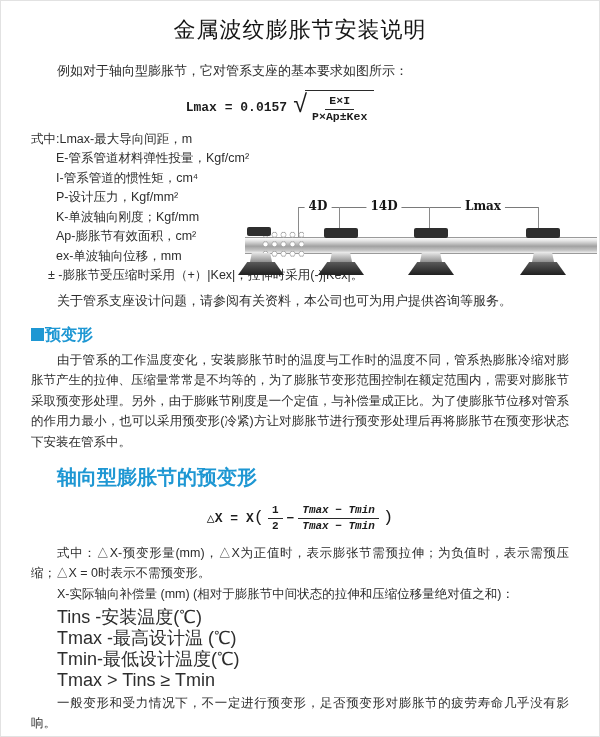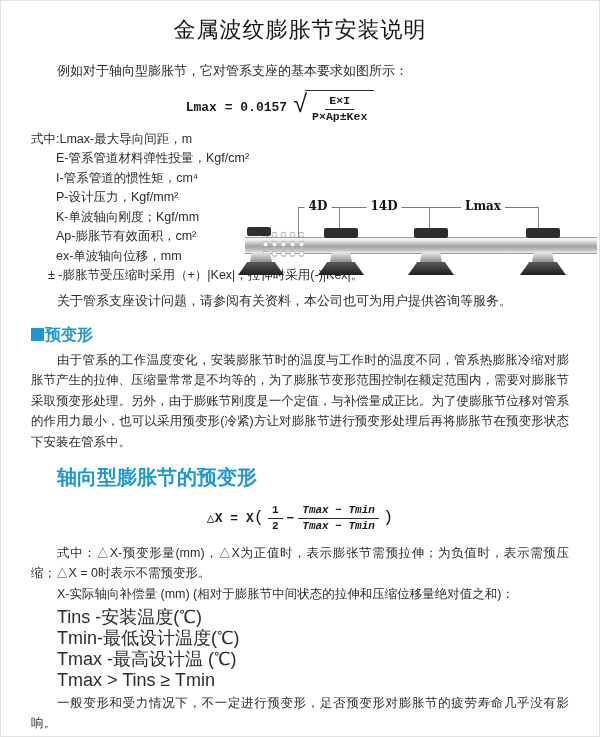--- a/index.html
+++ b/index.html
@@ -148,18 +148,18 @@
     <span class="frac serif-it">
       <span class="num">Tmax − Tmin</span>
       <span class="den">Tmax − Tmin</span>
     </span>
     <span class="paren">)</span>
   </div>
 
   <p class="para">式中：△X-预变形量(mm)，△X为正值时，表示膨张节需预拉伸；为负值时，表示需预压缩；△X = 0时表示不需预变形。</p>
   <div class="xline">X-实际轴向补偿量 (mm) (相对于膨胀节中间状态的拉伸和压缩位移量绝对值之和)：</div>
   <div class="tline">Tins -安装温度(℃)</div>
+  <div class="tline">Tmax -最高设计温 (℃)</div>
   <div class="tline">Tmin-最低设计温度(℃)</div>
-  <div class="tline">Tmax -最高设计温 (℃)</div>
   <div class="tline">Tmax &gt; Tins ≥ Tmin</div>
   <p class="para" style="margin-top:4px;">一般变形和受力情况下，不一定进行预变形，足否预变形对膨胀节的疲劳寿命几乎没有影响。</p>
 
 </div>
 
 </body></html>

